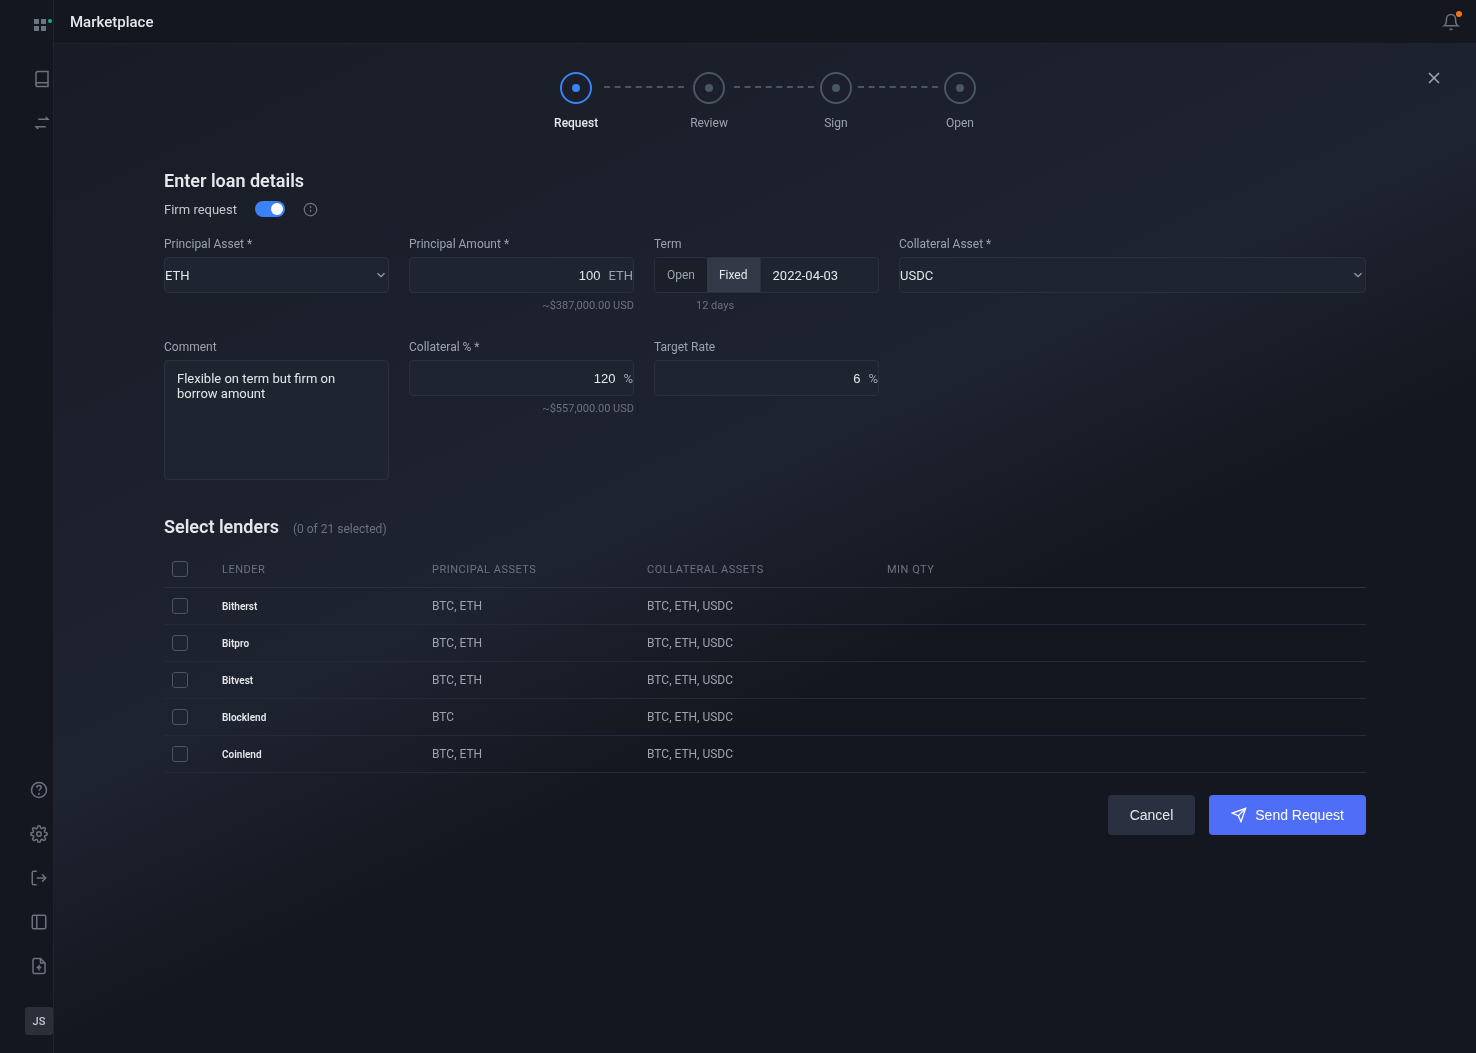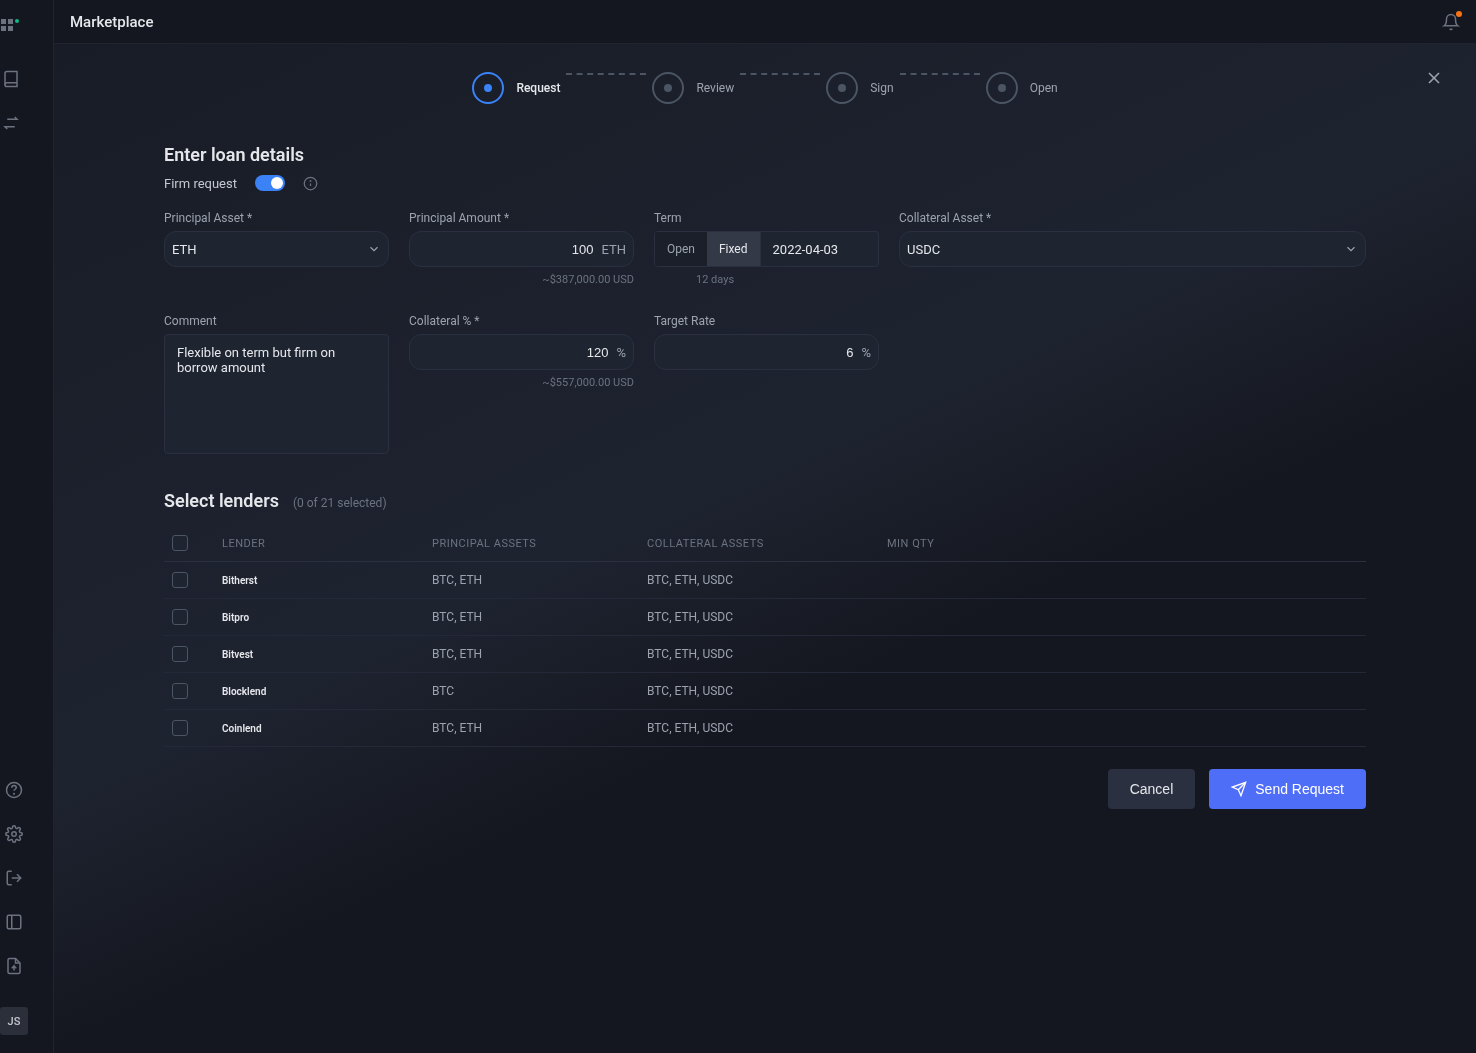--- a/index.html
+++ b/index.html
@@ -12,21 +12,21 @@
   height: 1053px;
   overflow: hidden;
   display: flex;
 }
 .sidebar {
   width: 54px;
   background: #14171f;
   border-right: 1px solid #1f2430;
   display: flex;
   flex-direction: column;
-  align-items: flex-start;
+  align-items: flex-end;
   padding-top: 18px;
   padding-bottom: 18px;
 }
 .sidebar .logo {
   margin-bottom: 30px;
 }
 .sidebar .nav-icons { display:flex; flex-direction:column; gap:22px; align-items:center; }
 .sidebar .bottom-icons { margin-top:auto; display:flex; flex-direction:column; gap:22px; align-items:center; }
 .sidebar .icon-btn { width:22px; height:22px; display:flex; align-items:center; justify-content:center; color:#6b7280; cursor:pointer; }
 .sidebar .avatar { width:28px;height:28px;border-radius:3px;background:#2a2f3a;color:#c5c8cf;display:flex;align-items:center;justify-content:center;font-size:11px;font-weight:500;margin-top:8px;}
@@ -43,44 +43,44 @@
 .topbar .bell { margin-left:auto; position:relative; color:#6b7280; cursor:pointer; }
 .topbar .bell .dot { position:absolute; top:-2px; right:-2px; width:6px;height:6px;border-radius:50%; background:#f97316; }
 .content {
   flex:1;
   background: linear-gradient(155deg, #181c26 0%, #1e2330 45%, #14171f 60%);
   padding: 28px 110px 40px 110px;
   position:relative;
 }
 .close-btn { position:absolute; top:24px; right:32px; color:#9ca3af; cursor:pointer; }
 .stepper { display:flex; align-items:center; justify-content:center; gap:0; margin-bottom:40px; margin-left:-200px; margin-right:-200px;}
-.step { display:flex; flex-direction:row; align-items:center; gap:12px; }
+.step { display:flex; flex-direction:column; align-items:center; gap:12px; }
 .step-circle { width:32px;height:32px;border-radius:50%;border:2px solid #4b5563;display:flex;align-items:center;justify-content:center; }
 .step-circle.active { border-color:#3b82f6; }
 .step-circle .inner { width:8px;height:8px;border-radius:50%;background:#4b5563; }
 .step-circle.active .inner { background:#3b82f6; }
 .step-label { font-size:12px; color:#9ca3af; }
 .step.active .step-label { color:#e5e7eb; font-weight:500; }
 .step-connector { width:80px; border-top:2px dashed #4b5563; margin:0 6px; margin-bottom:28px; }
 h2.section { color:#e5e7eb; font-size:18px; font-weight:600; margin-bottom:10px; }
 .firm-row { display:flex; align-items:center; gap:18px; margin-bottom:20px; }
 .firm-row .label { color:#c5c8cf; font-size:13px; }
 .toggle { width:30px;height:16px;border-radius:10px;background:#3b82f6;position:relative;cursor:pointer; }
 .toggle .knob { width:12px;height:12px;border-radius:50%;background:#fff;position:absolute;top:2px;right:2px; }
 .info-icon { color:#6b7280; }
 .form-grid { display:grid; grid-template-columns: 225px 225px 225px auto; gap: 28px 20px; margin-bottom:36px; }
 .field { display:flex; flex-direction:column; }
 .field-label { font-size:12px; color:#9ca3af; margin-bottom:6px; }
 .select, .input {
   height:36px;
   background:#1e2430;
   border:1px solid #2a3040;
-  border-radius:12px;
+  border-radius:4px;
   color:#e5e7eb;
-  padding:0 7px;
+  padding:0 0;
   display:flex;
   align-items:center;
   font-size:13px;
 }
 .select { justify-content:space-between; cursor:pointer; }
 .input input { background:transparent; border:none; color:#e5e7eb; font-size:13px; outline:none; text-align:right; flex:1; width:100%; }
 .input .suffix { margin-left:8px; color:#9ca3af; }
 .hint { font-size:11px; color:#6b7280; margin-top:6px; text-align:right; }
 .hint.left { text-align:left;margin-left:42px; }
 .term-row { display:flex; gap:0; height:36px; }

